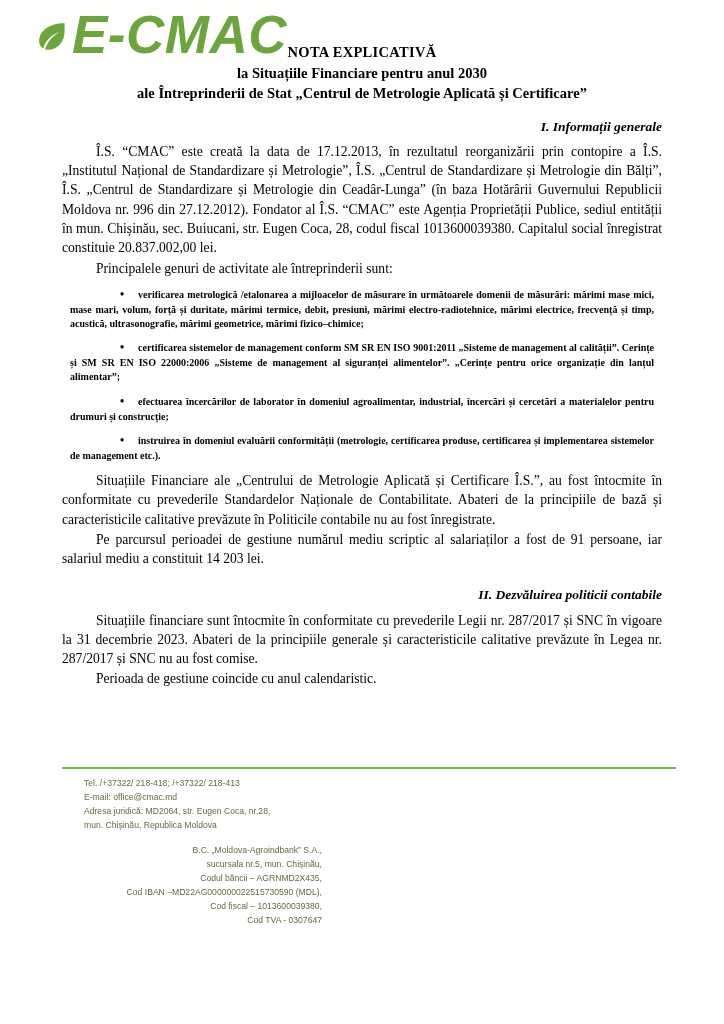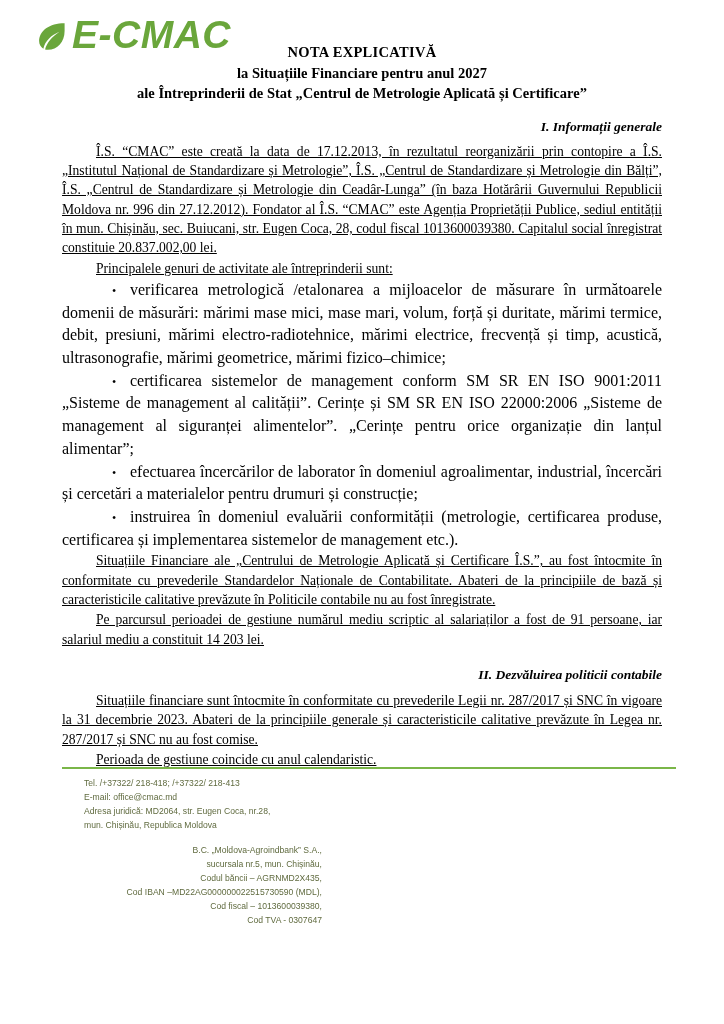--- a/index.html
+++ b/index.html
@@ -41,21 +41,21 @@
     width: 34px;
     height: 34px;
     flex: 0 0 auto;
     margin-right: 2px;
     margin-top: 4px;
   }
   .logo-text {
     font-family: "Liberation Sans", sans-serif;
     font-weight: bold;
     font-style: italic;
-    font-size: 39px;
+    font-size: 53px;
     letter-spacing: 0.5px;
     color: #6aa63b;
     line-height: 1;
   }
 
   
   .title-block {
     text-align: center;
     margin-top: 12px;
   }
@@ -80,36 +80,36 @@
     margin-bottom: 8px;
   }
 
   
   p.body {
     font-size: 13.6px;
     line-height: 1.42;
     text-align: justify;
     margin: 0 0 1px 0;
     text-indent: 34px;
-    text-decoration: underline;
   }
 
   ul.bullets {
     list-style: none;
     margin: 0;
     padding: 0;
   }
   ul.bullets li {
-    font-size: 16px;
+    font-size: 10px;
     line-height: 1.42;
     text-align: justify;
-    margin: 0;
+    margin: 8px;
     position: relative;
     padding-left: 0;
     text-indent: 0;
+    font-weight: bold;
   }
   ul.bullets li .bul {
     display: inline-block;
     width: 68px;
     text-indent: 0;
   }
   ul.bullets li .bul:before {
     content: "\2022";
     margin-left: 50px;
     font-size: 12px;
@@ -151,21 +151,21 @@
         <path d="M36 5 C18 5 6 14 6 26 C6 30 8 33 11 35 C13 26 20 19 30 15 C21 21 15 28 13 36 C26 38 36 28 36 14 Z" fill="#6aa63b"></path>
       </svg>
       <span class="logo-text">E-CMAC</span>
     </div>
   </div>
 
   <div class="content">
 
     <div class="title-block">
       <div class="title-line-1">NOTA EXPLICATIVĂ</div>
-      <div>la Situațiile Financiare pentru anul 2027</div>
+      <div>la Situațiile Financiare pentru anul 2030</div>
       <div>ale Întreprinderii de Stat „Centrul de Metrologie Aplicată și Certificare”</div>
     </div>
 
     <div class="section-heading">I. Informații generale</div>
 
     <p class="body">Î.S. “CMAC” este creată la data de 17.12.2013, în rezultatul reorganizării prin contopire a Î.S. „Institutul Național de Standardizare și Metrologie”, Î.S. „Centrul de Standardizare și Metrologie din Bălți”, Î.S. „Centrul de Standardizare și Metrologie din Ceadâr-Lunga” (în baza Hotărârii Guvernului Republicii Moldova nr. 996 din 27.12.2012). Fondator al Î.S. “CMAC” este Agenția Proprietății Publice, sediul entității în mun. Chișinău, sec. Buiucani, str. Eugen Coca, 28, codul fiscal 1013600039380. Capitalul social înregistrat constituie 20.837.002,00 lei.</p>
     <p class="body">Principalele genuri de activitate ale întreprinderii sunt:</p>
 
     <ul class="bullets">
       <li><span class="bul"></span><span>verificarea metrologică /etalonarea a mijloacelor de măsurare în următoarele domenii de măsurări: mărimi mase mici, mase mari, volum, forță și duritate, mărimi termice, debit, presiuni, mărimi electro-radiotehnice, mărimi electrice, frecvență și timp, acustică, ultrasonografie, mărimi geometrice, mărimi fizico–chimice;</span></li>

